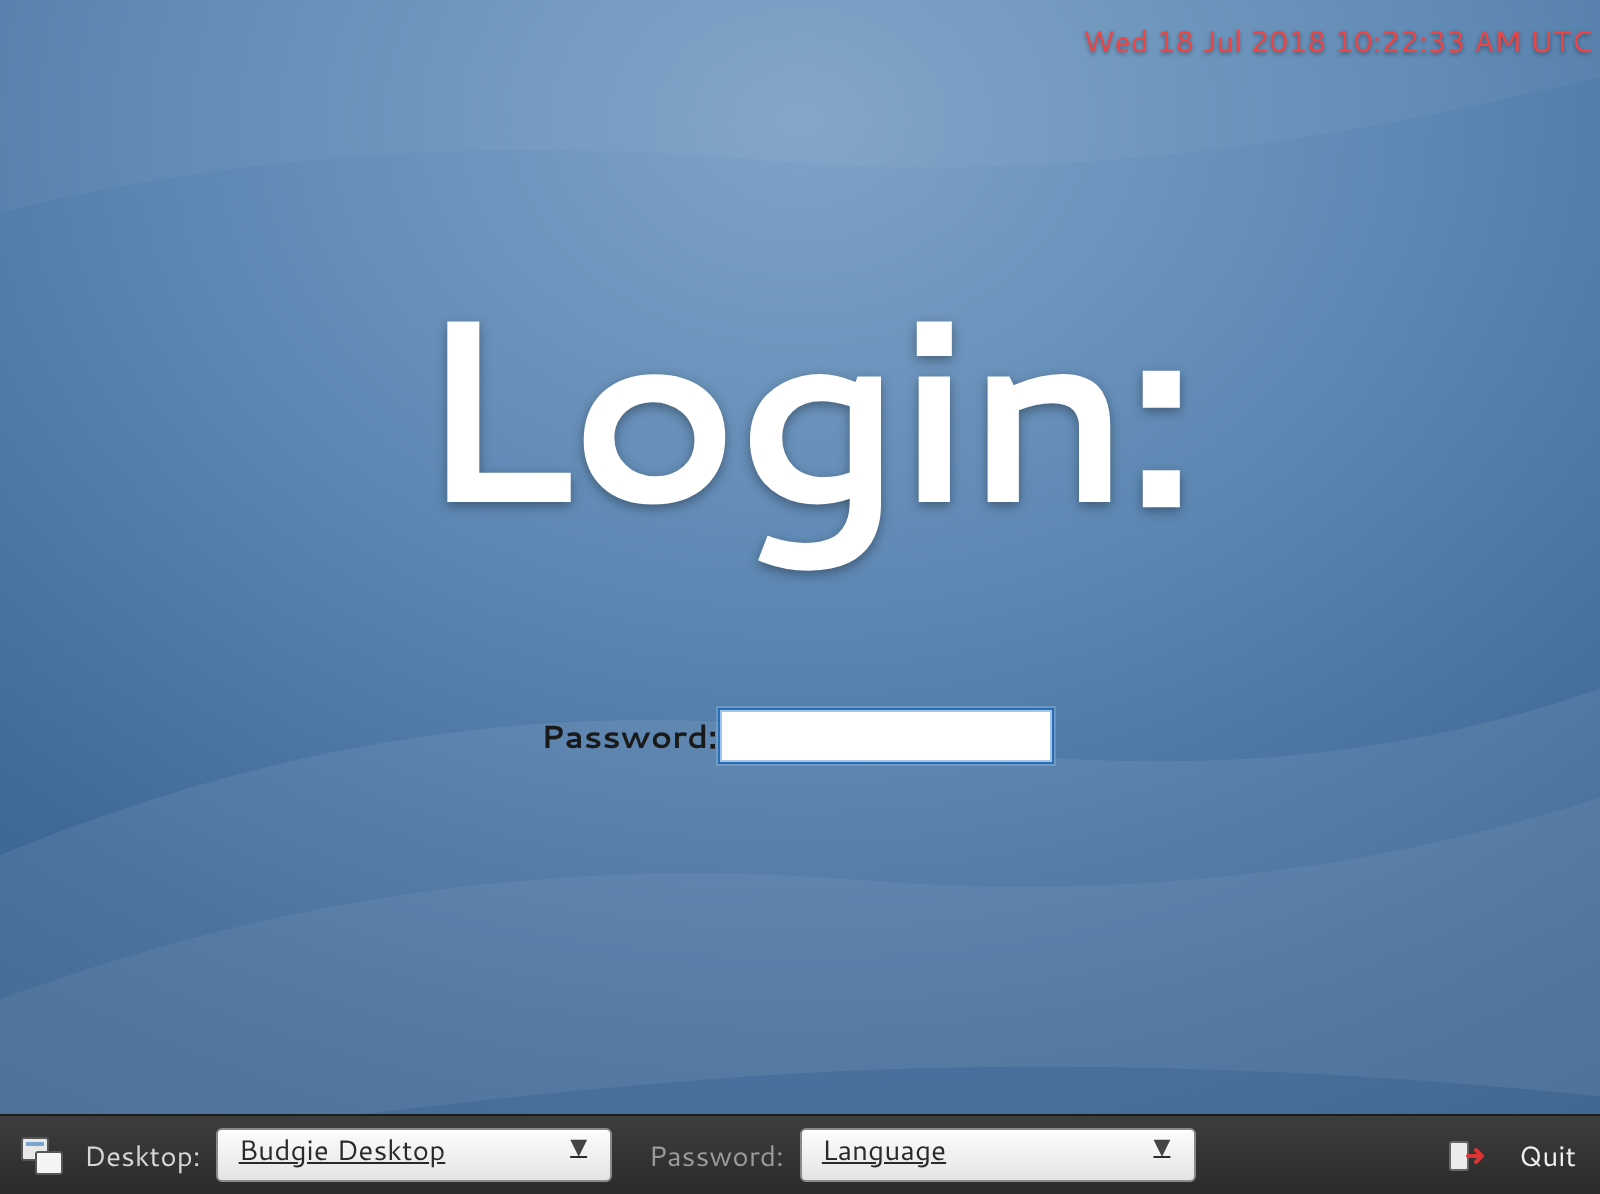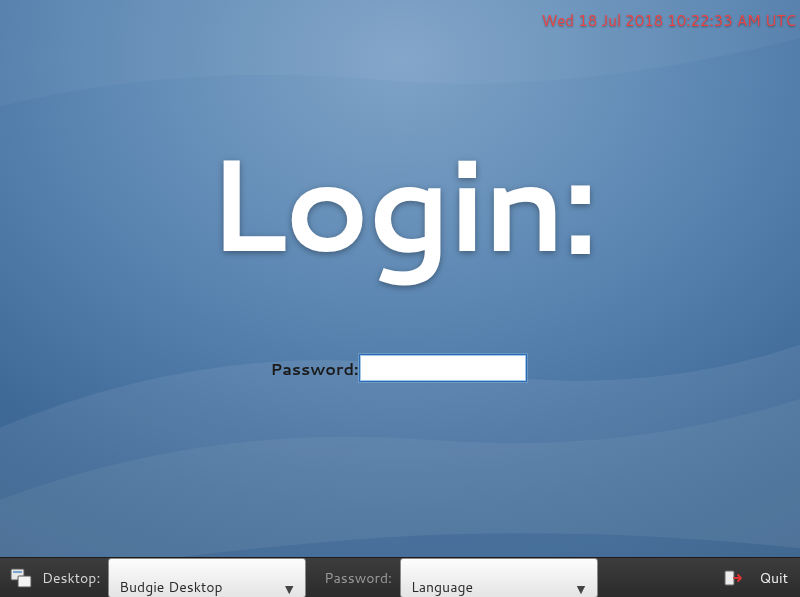--- a/index.html
+++ b/index.html
@@ -69,33 +69,34 @@
       padding: 0 8px;
       gap: 8px;
     }
     .panel-icon { width: 26px; height: 26px; display:flex; align-items:center; justify-content:center; }
     .panel-label {
       color: #d6d6d6;
       font-size: 14px;
     }
     .panel-label.dim { color: #9a9a9a; }
     .combo {
-      height: 40px;
+      height: 27px;
       min-width: 198px;
       background: linear-gradient(#fdfdfd, #e4e4e4);
       border: 1px solid #8a8a8a;
       border-radius: 3px;
       display: flex;
-      align-items: flex-end;
+      align-items: flex-start;
       padding: 0 6px 0 10px;
       color: #2a2a2a;
       font-size: 14px;
       cursor: pointer;
       justify-content: space-between;
       box-shadow: inset 0 1px 0 rgba(255,255,255,0.7);
+      text-decoration: underline;
     }
     .combo-text { flex: 1; }
     .combo-arrow { width: 20px; text-align: center; color: #444; font-size: 11px; }
     .spacer { flex: 1; }
     .quit {
       display: flex;
       align-items: center;
       gap: 16px;
       color: #f0f0f0;
       font-size: 14px;

